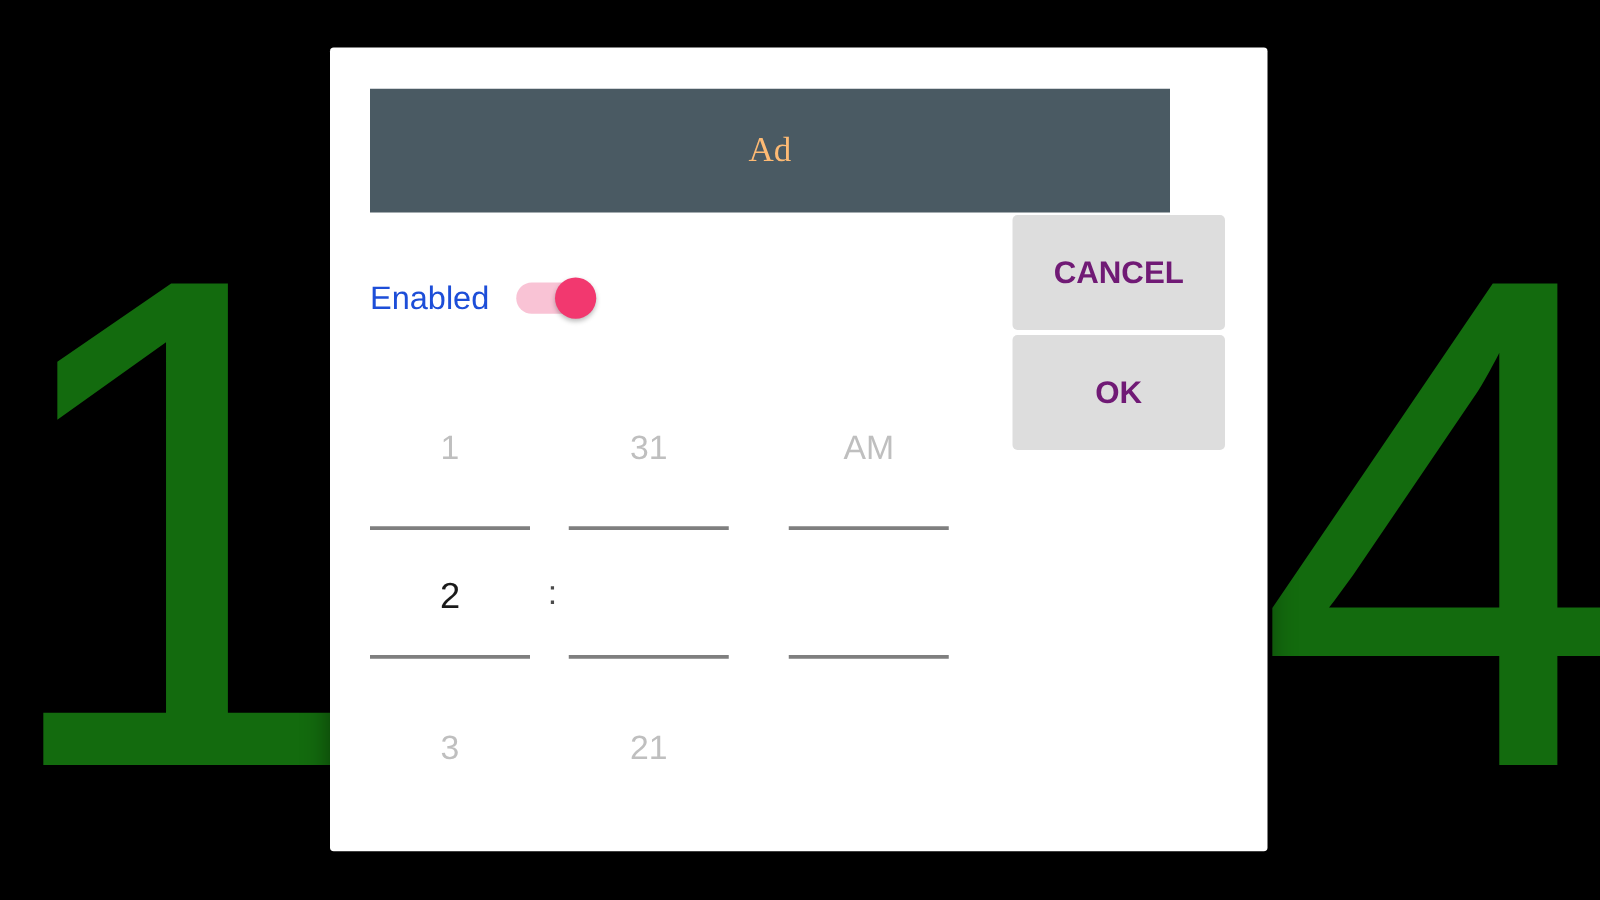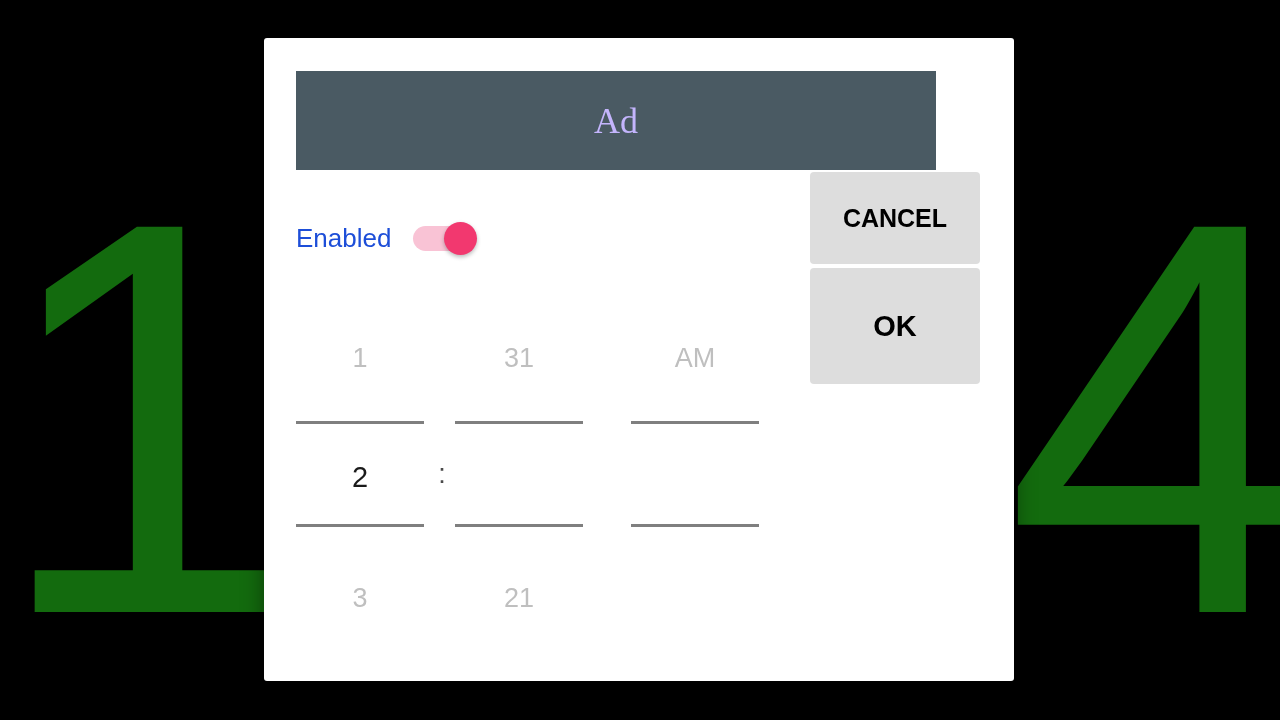--- a/index.html
+++ b/index.html
@@ -60,22 +60,22 @@
     top: 33px;
     width: 640px;
     height: 99px;
     background: #4a5a63;
     display: flex;
     align-items: center;
     justify-content: center;
   }
   .ad-banner-label {
     font-family: "Liberation Serif", serif;
-    font-size: 36px;
-    color: #c4b5fd;
+    font-size: 28px;
+    color: #fdba74;
     line-height: 1;
   }
 
   
   .enabled-row {
     position: absolute;
     left: 32px;
     top: 182px;
     display: flex;
     align-items: center;
@@ -116,35 +116,35 @@
 
   
   .btn {
     position: absolute;
     width: 170px;
     background: #dddddd;
     border: none;
     border-radius: 4px;
     font-family: "Liberation Sans", sans-serif;
     font-weight: bold;
-    color: #000000;
+    color: #701a75;
     cursor: pointer;
     padding: 0;
   }
   #cancel-button {
     left: 546px;
     top: 134px;
     height: 92px;
     font-size: 25px;
   }
   #ok-button {
     left: 546px;
     top: 230px;
-    height: 116px;
-    font-size: 29px;
+    height: 92px;
+    font-size: 25px;
   }
 
   
   .time-picker {
     position: absolute;
     left: 32px;
     top: 255px;
     width: 512px;
     height: 340px;
   }

